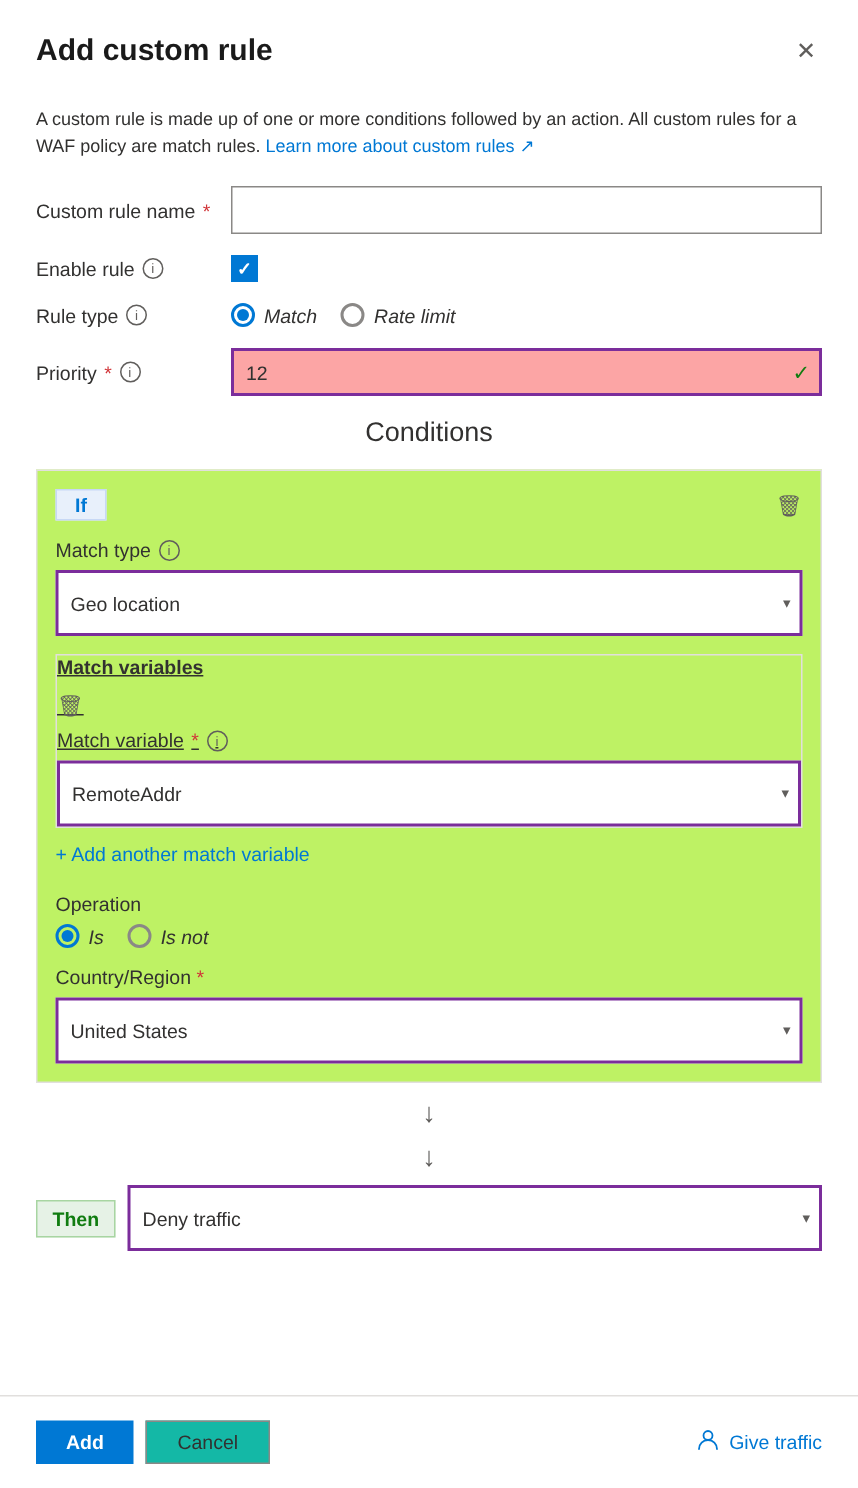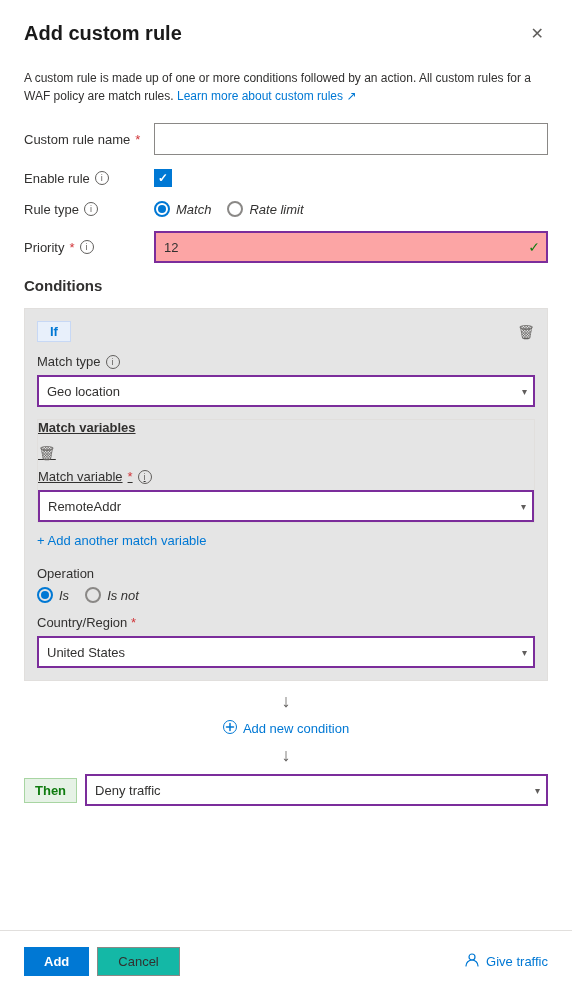--- a/index.html
+++ b/index.html
@@ -162,33 +162,34 @@
     }
     .priority-check {
       position: absolute;
       right: 8px;
       top: 50%;
       transform: translateY(-50%);
       color: #107c10;
       font-size: 14px;
     }
     .section-title {
-      font-size: 15px;
-      font-weight: 700;
+      font-size: 18px;
+      font-weight: 400;
       margin-bottom: 14px;
       margin-top: 4px;
+      text-align: center;
     }
     .conditions-area {
       border: none;
     }
     .if-block {
       border: 1px solid #e1dfdd;
       padding: 12px;
       margin-bottom: 10px;
-      background: #e5e5e5;
+      background: #bef264;
     }
     .if-header {
       display: flex;
       justify-content: space-between;
       align-items: center;
       margin-bottom: 12px;
     }
     .if-badge {
       background: #e8f0fb;
       color: #0078d4;
@@ -201,21 +202,21 @@
       color: #605e5c;
       cursor: pointer;
       font-size: 14px;
     }
     .select-wrapper {
       position: relative;
       width: 100%;
     }
     .form-select {
       width: 100%;
-      height: 32px;
+      height: 44px;
       border: 2px solid #7b2d9b;
       padding: 0 30px 0 8px;
       font-size: 13px;
       appearance: none;
       background: #fff;
       color: #323130;
       cursor: pointer;
       outline: none;
     }
     .select-arrow {
@@ -515,29 +516,20 @@
               <option>Germany</option>
               <option>France</option>
             </select>
             <span class="select-arrow">▾</span>
           </div>
         </div>
       </div>
 
       <div class="arrow-down">↓</div>
 
-      <div class="add-condition-btn">
-        <span class="add-icon">
-          <svg width="14" height="14" viewBox="0 0 14 14" fill="none">
-            <circle cx="7" cy="7" r="6.5" stroke="#0078d4"></circle>
-            <path d="M7 3.5V10.5M3.5 7H10.5" stroke="#0078d4" stroke-width="1.5" stroke-linecap="round"></path>
-          </svg>
-        </span>
-        <span>Add new condition</span>
-      </div>
 
       <div class="arrow-down">↓</div>
 
       <div class="then-row">
         <span class="then-badge">Then</span>
         <div class="select-wrapper" style="flex:1;">
           <select class="form-select">
             <option>Deny traffic</option>
             <option>Allow traffic</option>
             <option>Log</option>

